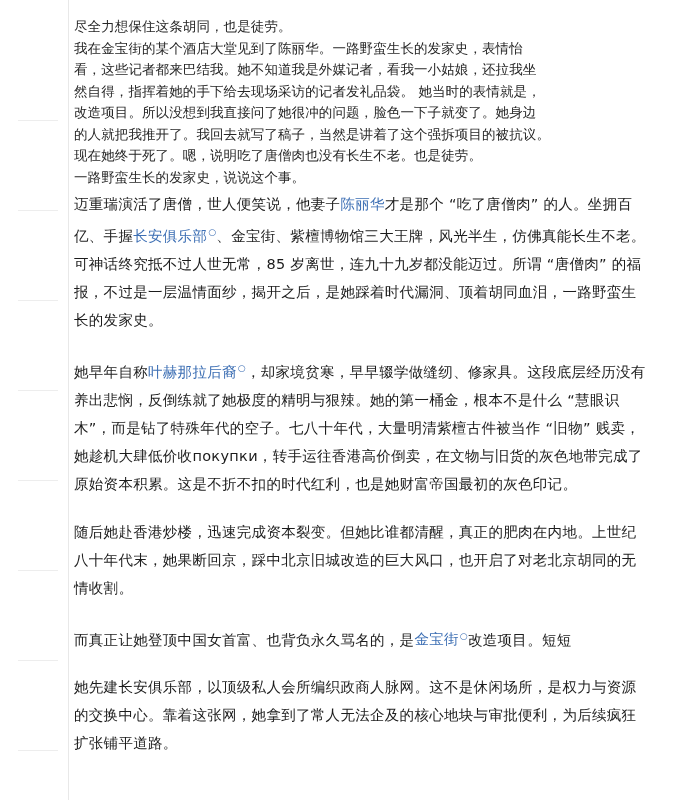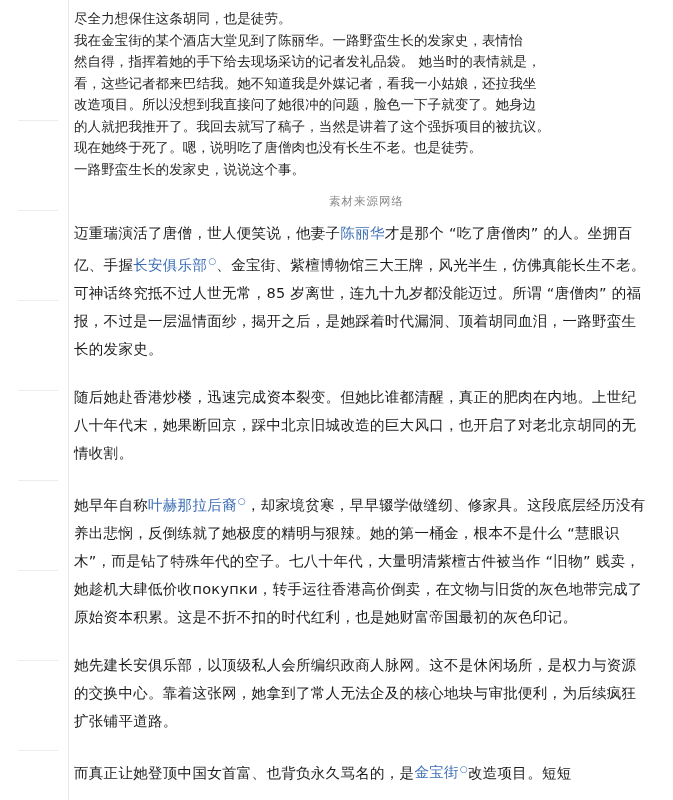--- a/index.html
+++ b/index.html
@@ -38,21 +38,21 @@
     width: 40px;
     height: 1px;
     background: #ededed;
   }
   .content {
     position: absolute;
     left: 68px;
     top: 0;
     width: 605px;
     height: 800px;
-    padding: 4px 14px 0 6px;
+    padding: 12px 14px 0 6px;
     box-sizing: border-box;
   }
   
   .quote-block {
     padding-top: 4px;
     font-size: 13.5px;
     line-height: 21.5px;
     color: #262626;
     letter-spacing: 0.1px;
   }
@@ -108,32 +108,31 @@
     <div class="rail-tick" style="top:570px"></div>
     <div class="rail-tick" style="top:660px"></div>
     <div class="rail-tick" style="top:750px"></div>
   </div>
 
   <div class="content">
 
     <div class="quote-block">
       <p>尽全力想保住这条胡同，也是徒劳。</p>
       <p>我在金宝街的某个酒店大堂见到了陈丽华。一路野蛮生长的发家史，表情怡</p>
+      <p>看，这些记者都来巴结我。她不知道我是外媒记者，看我一小姑娘，还拉我坐</p>
       <p>然自得，指挥着她的手下给去现场采访的记者发礼品袋。 她当时的表情就是，</p>
-      <p>看，这些记者都来巴结我。她不知道我是外媒记者，看我一小姑娘，还拉我坐</p>
       <p>改造项目。所以没想到我直接问了她很冲的问题，脸色一下子就变了。她身边</p>
       <p>的人就把我推开了。我回去就写了稿子，当然是讲着了这个强拆项目的被抗议。</p>
       <p>现在她终于死了。嗯，说明吃了唐僧肉也没有长生不老。也是徒劳。</p>
       <p>一路野蛮生长的发家史，说说这个事。</p>
     </div>
 
-    <div class="source-line">素材来源网络</div>
 
     <div class="article">
       <p class="first"><span>迈重瑞演活了唐僧，世人便笑说，他妻子</span><span class="hl">陈丽华</span><span>才是那个 “吃了唐僧肉” 的人。坐拥百亿、手握</span><span class="hl-link">长安俱乐部<span class="sup-mark">○</span></span><span>、金宝街、紫檀博物馆三大王牌，风光半生，仿佛真能长生不老。可神话终究抵不过人世无常，85 岁离世，连九十九岁都没能迈过。所谓 “唐僧肉” 的福报，不过是一层温情面纱，揭开之后，是她踩着时代漏洞、顶着胡同血泪，一路野蛮生长的发家史。</span></p>
+      <p><span>她早年自称</span><span class="hl-link">叶赫那拉后裔<span class="sup-mark">○</span></span><span>，却家境贫寒，早早辍学做缝纫、修家具。这段底层经历没有养出悲悯，反倒练就了她极度的精明与狠辣。她的第一桶金，根本不是什么 “慧眼识木”，而是钻了特殊年代的空子。七八十年代，大量明清紫檀古件被当作 “旧物” 贱卖，她趁机大肆低价收покупки，转手运往香港高价倒卖，在文物与旧货的灰色地带完成了原始资本积累。这是不折不扣的时代红利，也是她财富帝国最初的灰色印记。</span></p>
       <p><span>随后她赴香港炒楼，迅速完成资本裂变。但她比谁都清醒，真正的肥肉在内地。上世纪八十年代末，她果断回京，踩中北京旧城改造的巨大风口，也开启了对老北京胡同的无情收割。</span></p>
-      <p><span>她早年自称</span><span class="hl-link">叶赫那拉后裔<span class="sup-mark">○</span></span><span>，却家境贫寒，早早辍学做缝纫、修家具。这段底层经历没有养出悲悯，反倒练就了她极度的精明与狠辣。她的第一桶金，根本不是什么 “慧眼识木”，而是钻了特殊年代的空子。七八十年代，大量明清紫檀古件被当作 “旧物” 贱卖，她趁机大肆低价收покупки，转手运往香港高价倒卖，在文物与旧货的灰色地带完成了原始资本积累。这是不折不扣的时代红利，也是她财富帝国最初的灰色印记。</span></p>
+      <p><span>而真正让她登顶中国女首富、也背负永久骂名的，是</span><span class="hl-link">金宝街<span class="sup-mark">○</span></span><span>改造项目。短短</span></p>
       <p><span>她先建长安俱乐部，以顶级私人会所编织政商人脉网。这不是休闲场所，是权力与资源的交换中心。靠着这张网，她拿到了常人无法企及的核心地块与审批便利，为后续疯狂扩张铺平道路。</span></p>
-      <p><span>而真正让她登顶中国女首富、也背负永久骂名的，是</span><span class="hl-link">金宝街<span class="sup-mark">○</span></span><span>改造项目。短短</span></p>
     </div>
 
   </div>
 </div>
 
 </body></html>

